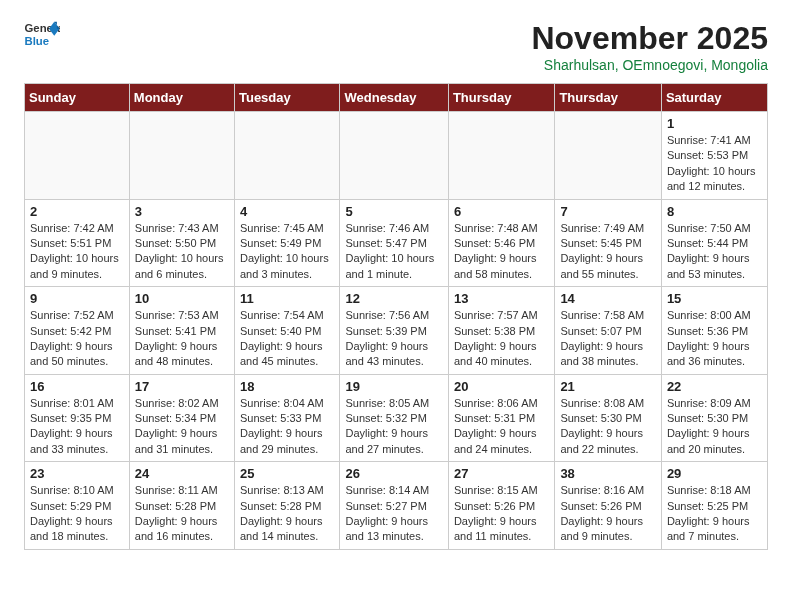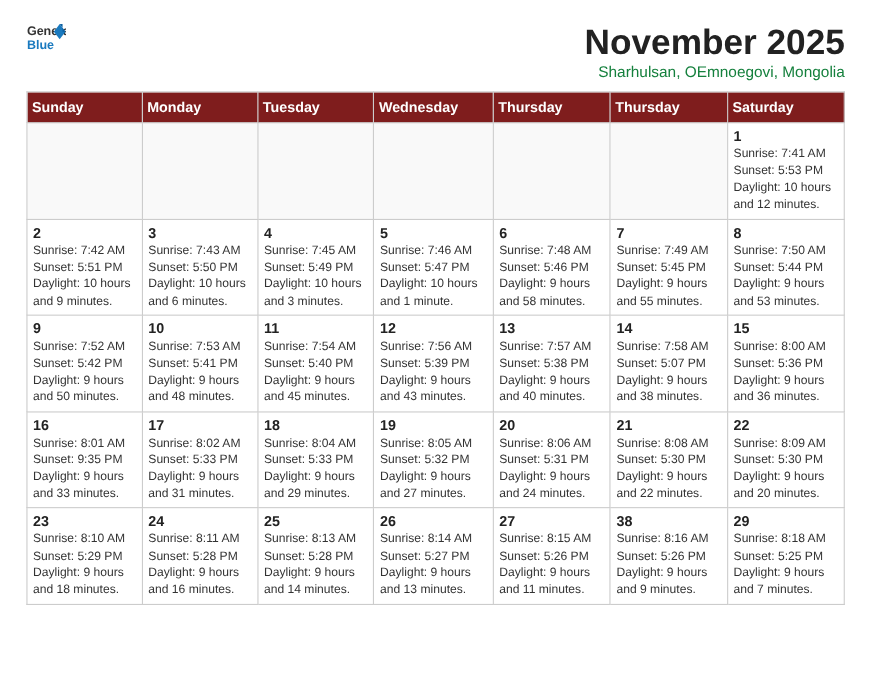--- a/index.html
+++ b/index.html
@@ -220,21 +220,21 @@
       <tr class="alt-row">
         <td>
           <span class="day-number">16</span>
           <div class="day-info">Sunrise: 8:01 AM
 Sunset: 9:35 PM
 Daylight: 9 hours and 33 minutes.</div>
         </td>
         <td>
           <span class="day-number">17</span>
           <div class="day-info">Sunrise: 8:02 AM
-Sunset: 5:33 PM
+Sunset: 5:34 PM
 Daylight: 9 hours and 31 minutes.</div>
         </td>
         <td>
           <span class="day-number">18</span>
           <div class="day-info">Sunrise: 8:04 AM
 Sunset: 5:33 PM
 Daylight: 9 hours and 29 minutes.</div>
         </td>
         <td>
           <span class="day-number">19</span>

